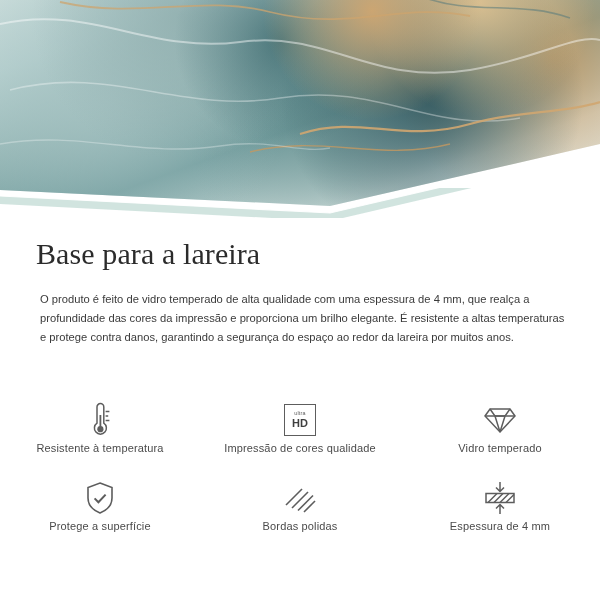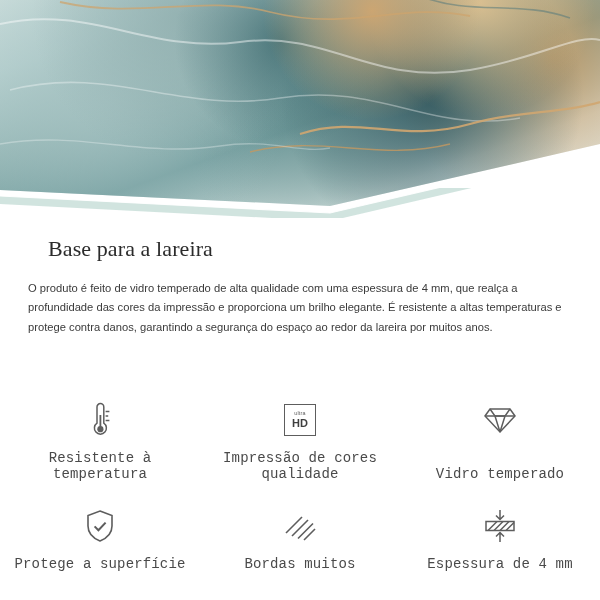--- a/index.html
+++ b/index.html
@@ -75,70 +75,69 @@
 
   
   .content {
     position: absolute;
     left: 0;
     top: 218px;
     width: 600px;
   }
   .headline {
     margin: 0;
-    padding: 16px 36px 0 48px;
+    padding: 16px 36px 0 36px;
     font-family: "Liberation Serif", serif;
-    font-size: 22px;
+    font-size: 30px;
     line-height: 1.32;
     font-weight: 400;
     color: #2b2b2b;
     letter-spacing: 0.1px;
   }
   .headline .l2 {
     display: block;
   }
   .paragraph {
     margin: 0;
-    padding: 16px 34px 0 28px;
+    padding: 16px 34px 0 40px;
     font-size: 11.2px;
     line-height: 1.72;
     color: #3a3a3a;
     font-family: "Liberation Sans", sans-serif;
   }
 
   
   .features {
     position: absolute;
     left: 0;
     top: 398px;
     width: 600px;
     display: grid;
     grid-template-columns: repeat(3, 1fr);
     row-gap: 22px;
   }
   .feature {
     display: flex;
     flex-direction: column;
     align-items: center;
-    justify-content: space-between;
+    justify-content: center;
   }
   .feature-icon {
     height: 44px;
     display: flex;
     align-items: center;
     justify-content: center;
     color: #5d5d5d;
   }
   .feature-label {
-    margin-top: 8px;
-    font-size: 14px;
+    font-size: 11px;
     color: #4a4a4a;
     text-align: center;
     letter-spacing: 0.15px;
-    font-family: Liberation Mono, monospace;
+    font-family: Liberation Sans, sans-serif;
   }
   .hd-box {
     width: 30px;
     height: 30px;
     border: 1.6px solid #5d5d5d;
     display: flex;
     flex-direction: column;
     align-items: center;
     justify-content: center;
     line-height: 1;
@@ -242,21 +241,21 @@
 
     <div class="feature">
       <div class="feature-icon">
         <svg width="36" height="34" viewBox="0 0 36 34" fill="none" stroke="#5d5d5d" stroke-width="1.6">
           <path d="M4 24 L20 8"></path>
           <path d="M10 27 L26 11"></path>
           <path d="M16 29.5 L31 14.5"></path>
           <path d="M22 31 L33 20"></path>
         </svg>
       </div>
-      <div class="feature-label">Bordas muitos</div>
+      <div class="feature-label">Bordas polidas</div>
     </div>
 
     <div class="feature">
       <div class="feature-icon">
         <svg width="40" height="36" viewBox="0 0 40 36" fill="none" stroke="#5d5d5d" stroke-width="1.5">
           <path d="M20 2 V11 M16 7.5 L20 11.5 L24 7.5"></path>
           <path d="M20 34 V25 M16 28.5 L20 24.5 L24 28.5"></path>
           <rect x="6" y="13.5" width="28" height="9"></rect>
           <path d="M8 22.5 L17 13.5 M14 22.5 L23 13.5 M20 22.5 L29 13.5 M26 22.5 L34 14.5"></path>
         </svg>

